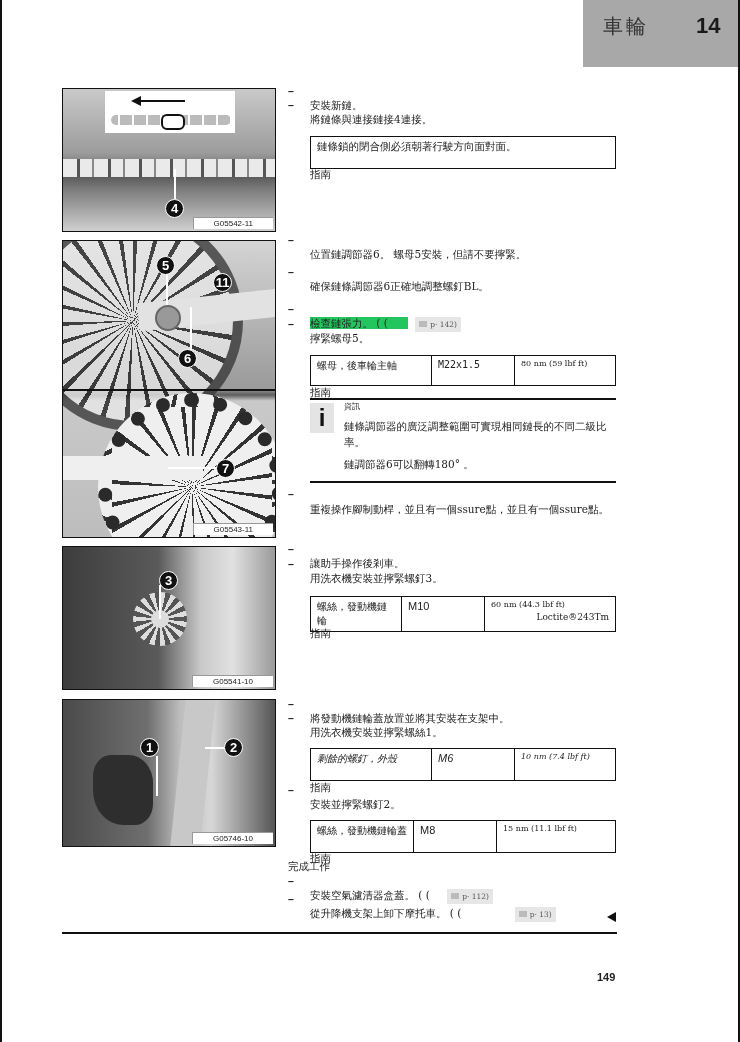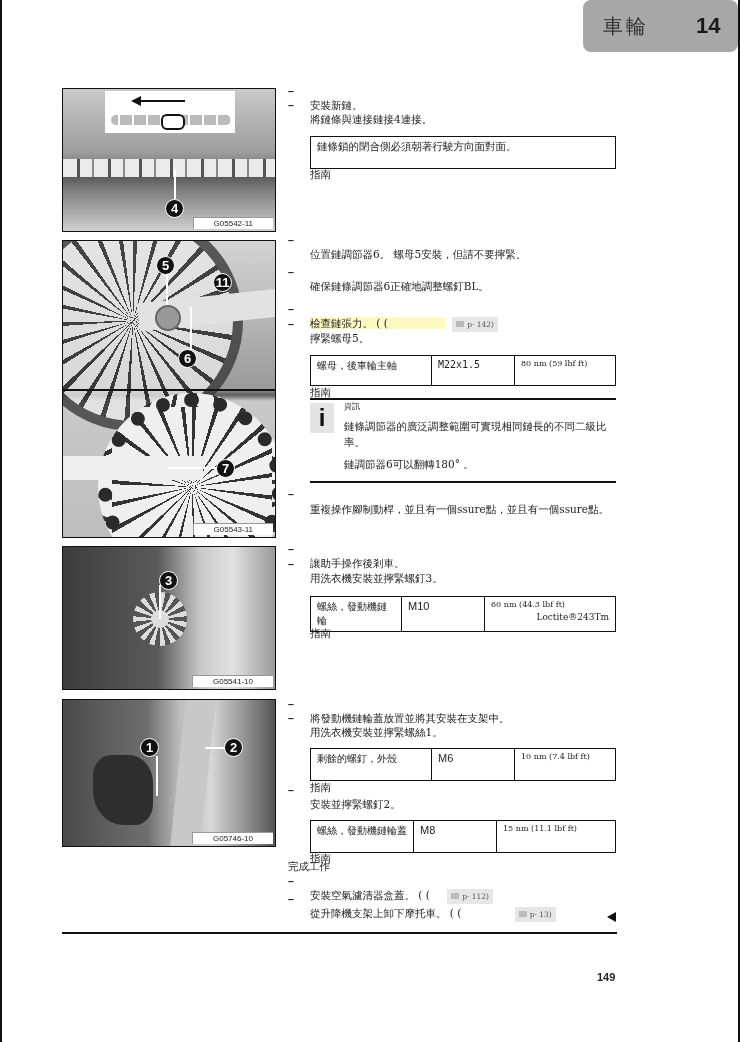--- a/index.html
+++ b/index.html
@@ -5,22 +5,22 @@
   html, body { margin: 0; padding: 0; }
   body {
     width: 740px; height: 1042px; position: relative; overflow: hidden;
     background: #ffffff; color: #222;
     font-family: "DejaVu Serif", "Liberation Serif", serif;
   }
   .page-border-left { position: absolute; left: 0; top: 0; width: 2px; height: 1042px; background: #111; }
   .page-border-right { position: absolute; right: 0; top: 0; width: 2px; height: 1042px; background: #111; }
 
   .chapter-tab {
-    position: absolute; left: 583px; top: 0; width: 155px; height: 52px;
-    background: #a8a8a8; display: flex; align-items: center; border-radius: 8px;
+    position: absolute; left: 583px; top: 0; width: 155px; height: 67px;
+    background: #a8a8a8; display: flex; align-items: center;
   }
   .chapter-title { position: absolute; left: 20px; top: 13px; font-size: 20px; color: #333; letter-spacing: 3px; }
   .chapter-num { position: absolute; left: 113px; top: 13px; font-family: "Liberation Sans", sans-serif; font-weight: bold; font-size: 22px; color: #1a1a1a; }
 
   .figure {
     position: absolute; left: 62px; width: 212px; border: 1.5px solid #111;
     overflow: hidden; background: #b9b9b9;
   }
   .figure .code {
     position: absolute; right: 2px; bottom: 2px; background: #fff; font-family: "Liberation Sans", sans-serif;
@@ -135,21 +135,21 @@
   <span class="dash">–</span>
   <span class="txt">位置鏈調節器6。 螺母5安裝，但請不要擰緊。</span>
 </div>
 <div class="step" style="top:265px;">
   <span class="dash">–</span>
   <span class="txt">確保鏈條調節器6正確地調整螺釘BL。</span>
 </div>
 <div class="step" style="top:302px;">
   <span class="dash">–</span>
   <span class="txt">
-    <span style="background:#fef9c3;padding-right:57px;">檢查鏈張力。 ( (</span>
+    <span style="background:#22c55e;padding-right:20px;">檢查鏈張力。 ( (</span>
     <span class="ref"><span style="display:inline-block;width:8px;height:6px;background:#bbb;margin-right:3px;"></span><span>p· 142)</span></span>
   </span>
 </div>
 <div class="step" style="top:317px;">
   <span class="dash">–</span>
   <span class="txt">擰緊螺母5。</span>
 </div>
 <div class="guide-label" style="top:339px;">指南</div>
 <table class="spec" style="top:355px;">
   <tbody>
@@ -197,21 +197,21 @@
 
 <div class="step" style="top:697px;">
   <span class="dash">–</span>
   <span class="txt">將發動機鏈輪蓋放置並將其安裝在支架中。</span>
 </div>
 <div class="step" style="top:711px;">
   <span class="dash">–</span>
   <span class="txt">用洗衣機安裝並擰緊螺絲1。</span>
 </div>
 <div class="guide-label" style="top:734px;">指南</div>
-<table class="spec" style="top:748px;">
+<table class="spec" style="top:748px;font-style:italic;">
   <tbody>
       <tr style="height:32px;">
     <td class="c1">剩餘的螺釘，外殼</td>
     <td class="c2">M6</td>
     <td class="c3">10 nm (7.4 lbf ft)</td>
   </tr>
 </tbody>
   </table>
 <div class="step" style="top:783px;">
   <span class="dash">–</span>

